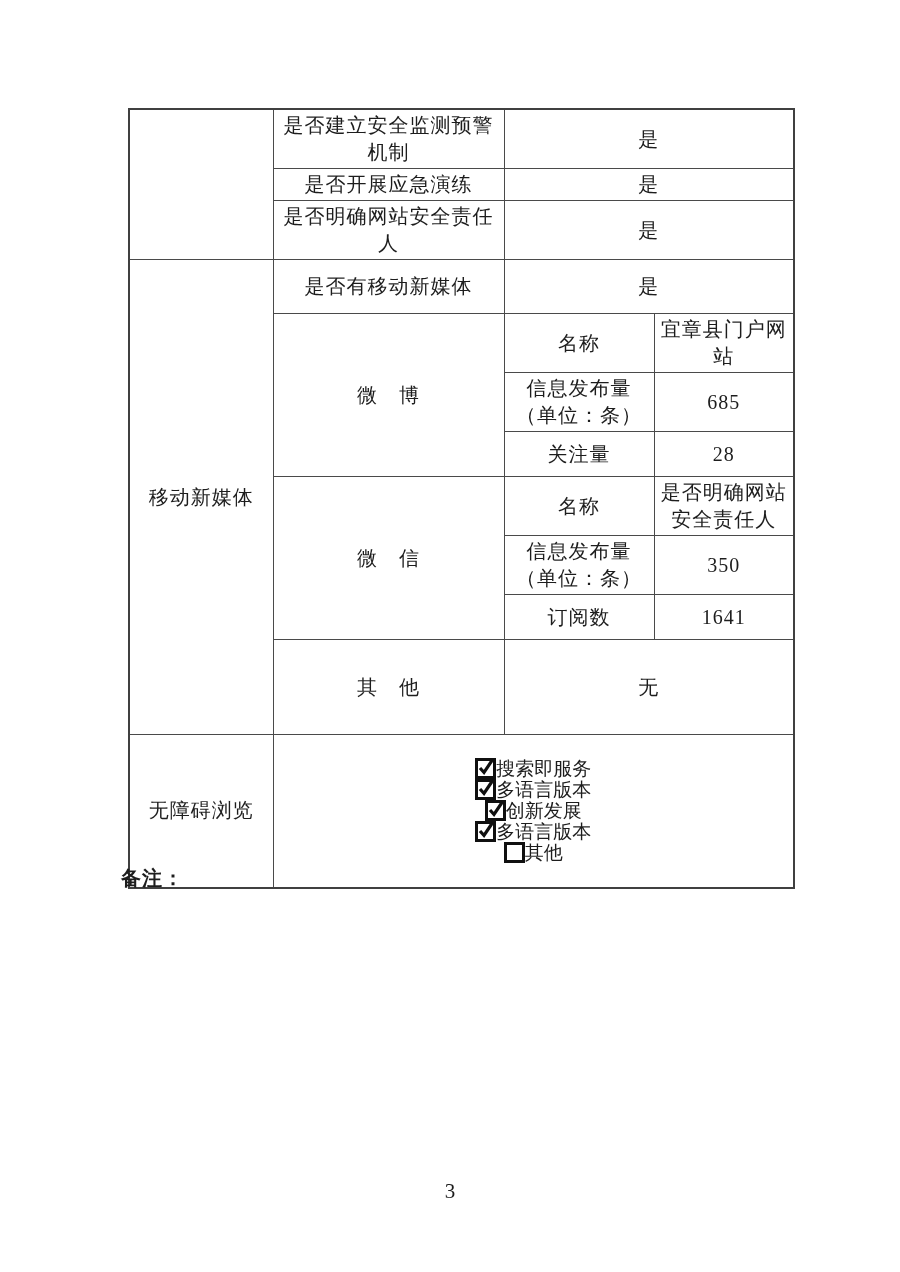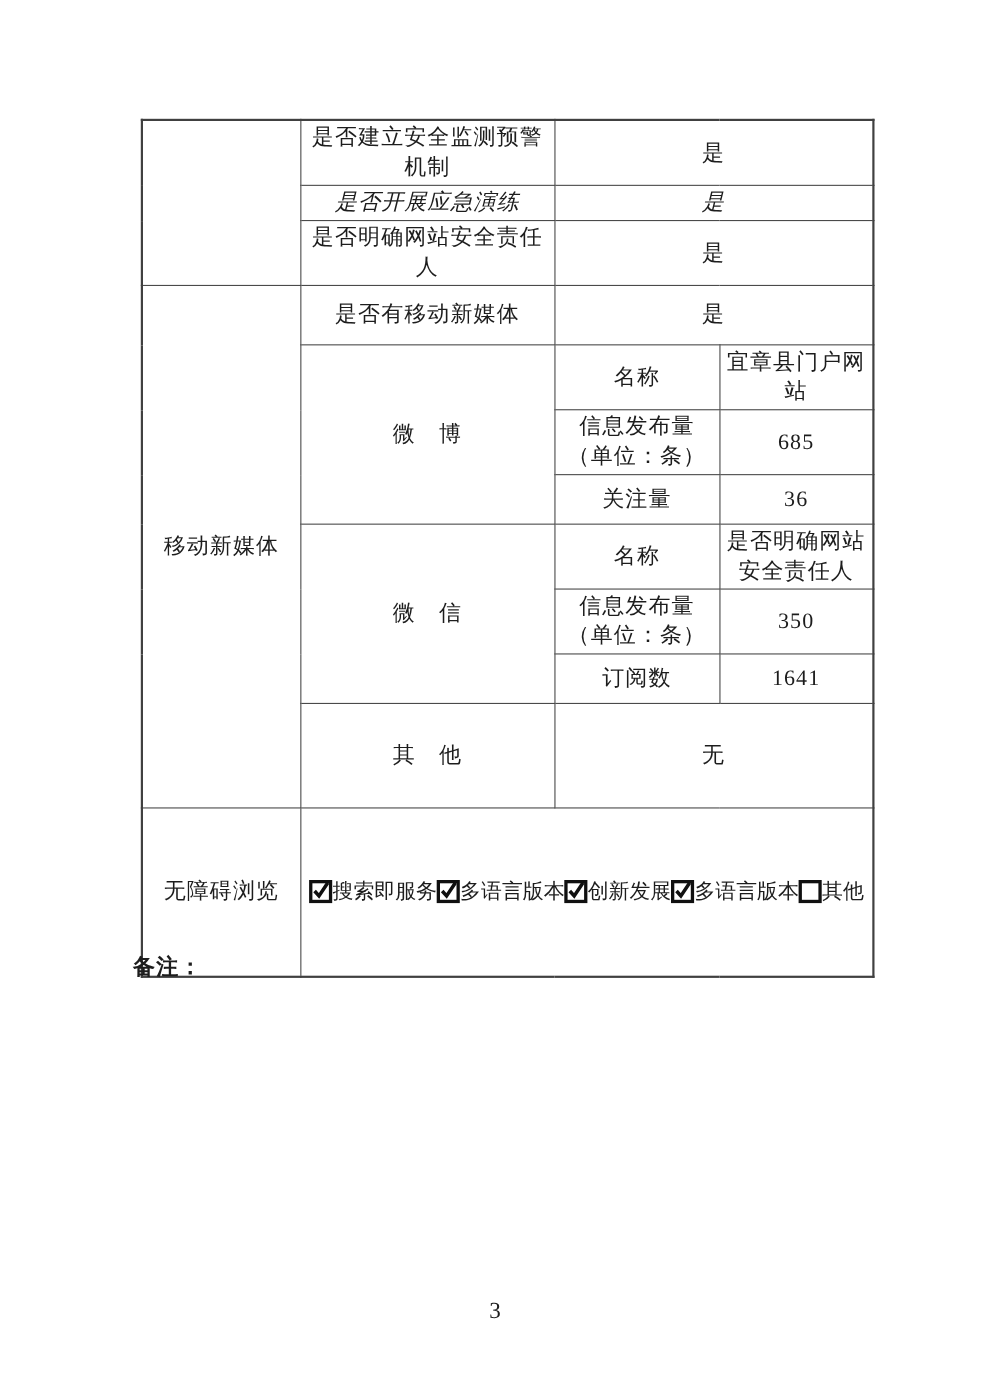--- a/index.html
+++ b/index.html
@@ -17,28 +17,28 @@
     border:1px solid #4a4a4a;
     text-align:center;vertical-align:middle;
     font-size:20px;letter-spacing:1px;line-height:1.35;
     padding:2px 4px;
     word-break:break-all;
   }
   .report{border:2px solid #404040;}
   .num{font-size:19px;letter-spacing:0;}
   .two-line span{display:block;}
   
-  .r1{height:56px;}  .r2{height:27px;font-style:italic;}  .r3{height:37px;}
+  .r1{height:56px;}  .r2{height:27px;}  .r3{height:37px;}
   .r4{height:54px;}  .r5{height:54px;}  .r6{height:54px;}
   .r7{height:45px;}  .r8{height:55px;}  .r9{height:54px;}
   .r10{height:45px;} .r11{height:95px;border-radius:18px;} .r12{height:153px;}
   
   .opts{
     display:flex;justify-content:center;align-items:center;
-    flex-wrap:nowrap;white-space:nowrap;
+    flex-wrap:nowrap;white-space:nowrap;flex-direction:column;
   }
   .opt{display:inline-flex;align-items:center;}
   .cb{
     display:inline-block;width:15px;height:15px;
     border:3px solid #101010;background:#fff;
     position:relative;flex:0 0 auto;
   }
   .cb svg{position:absolute;left:-1px;top:-2px;width:17px;height:17px;}
   .opt-label{font-size:19px;letter-spacing:0;line-height:1;}
   .remark{
@@ -89,21 +89,21 @@
   </tr>
   <tr class="r6">
     <td class="two-line">
       <span>信息发布量</span>
       <span>（单位：条）</span>
     </td>
     <td class="num">685</td>
   </tr>
   <tr class="r7">
     <td>关注量</td>
-    <td class="num">36</td>
+    <td class="num">28</td>
   </tr>
   <tr class="r8">
     <td rowspan="3">微　信</td>
     <td>名称</td>
     <td>是否明确网站安全责任人</td>
   </tr>
   <tr class="r9">
     <td class="two-line">
       <span>信息发布量</span>
       <span>（单位：条）</span>

